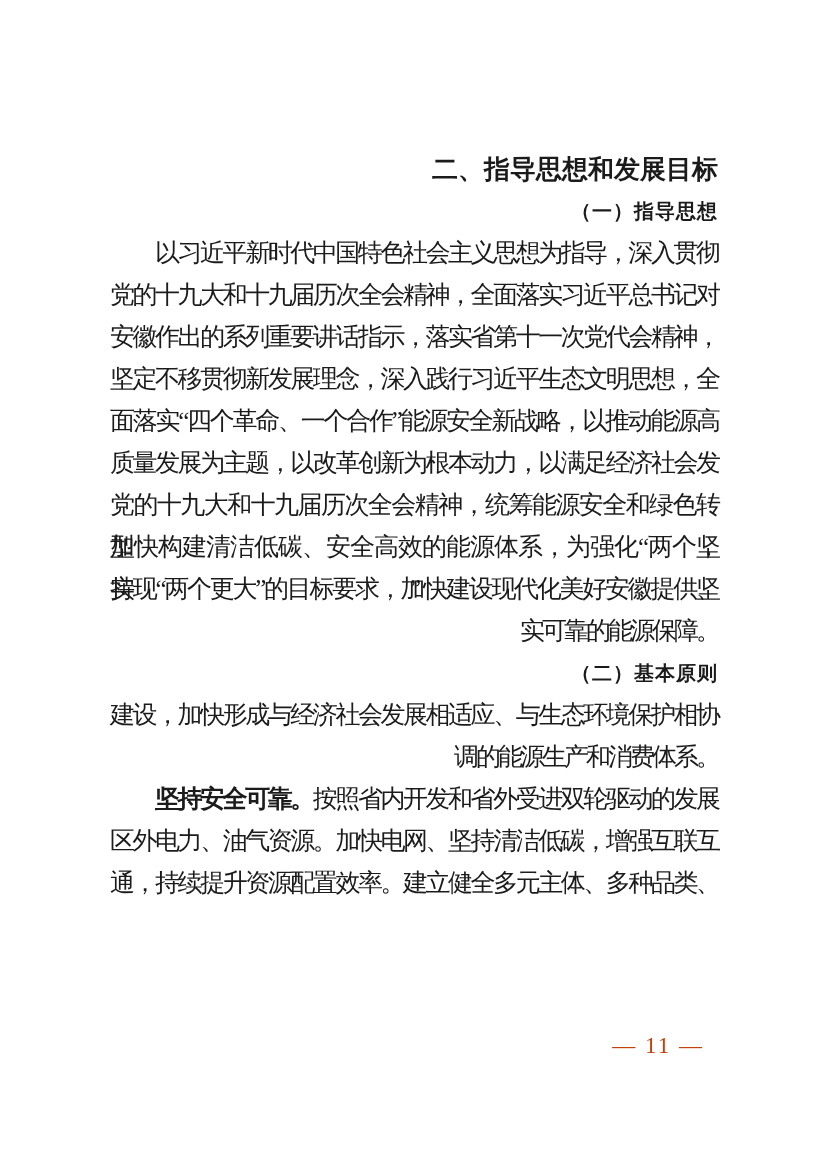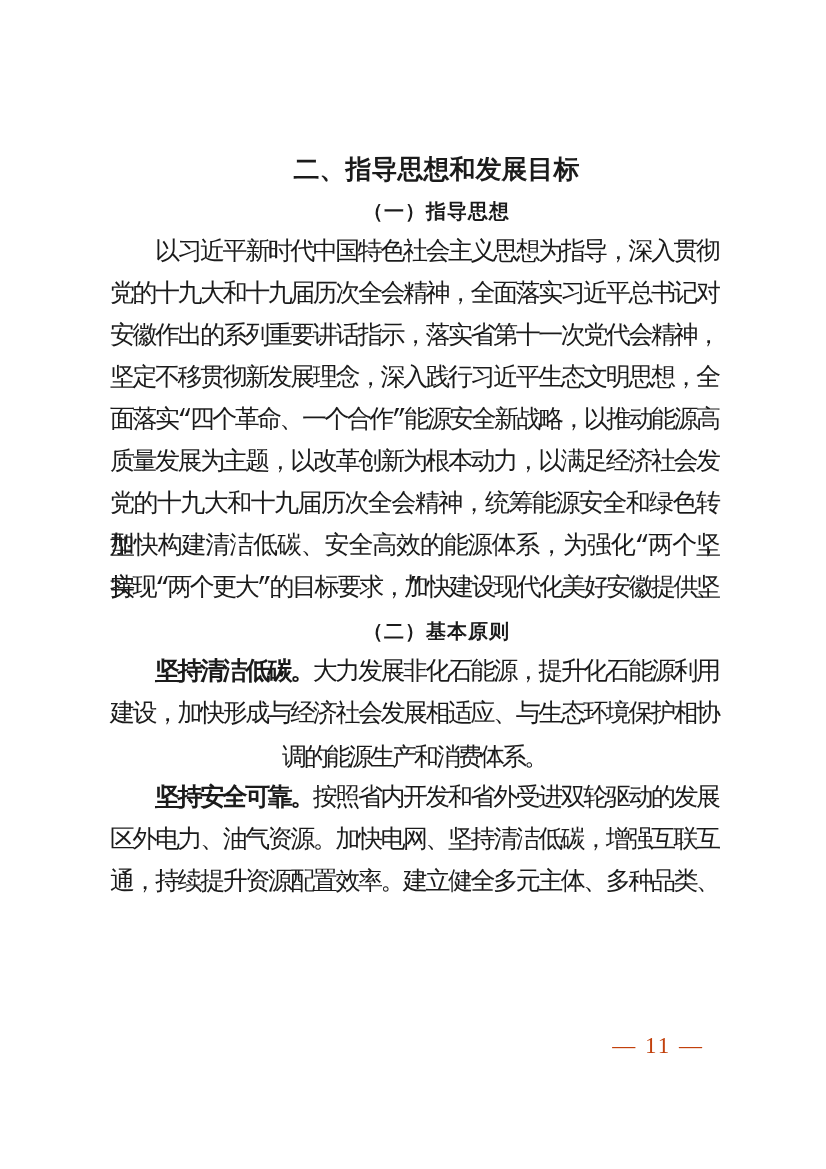--- a/index.html
+++ b/index.html
@@ -20,27 +20,26 @@
     position: absolute;
     left: 110px;
     top: 148px;
     width: 608px;
   }
   .block {
     height: 42px;
     line-height: 42px;
     font-size: 25px;
     letter-spacing: -3px;
-    text-align: center;
+    text-align: right;
   }
   .block.justify {
     text-align: justify;
     text-align-last: justify;
     text-justify: inter-character;
-    font-family: Liberation Mono, monospace;
   }
   .block.indent {
     text-indent: 45px;
   }
   .block.h1 {
     font-family: "Liberation Sans", sans-serif;
     font-weight: bold;
     font-size: 26px;
     letter-spacing: 0;
   }
@@ -71,22 +70,22 @@
       <div class="block h2 indent"><span class="seg-bold">（一）指导思想</span></div>
       <div class="block line indent justify"><span class="seg">以习近平新时代中国特色社会主义思想为指导，深入贯彻</span></div>
       <div class="block line justify"><span class="seg">党的十九大和十九届历次全会精神，全面落实习近平总书记对</span></div>
       <div class="block line justify"><span class="seg">安徽作出的系列重要讲话指示，落实省第十一次党代会精神，</span></div>
       <div class="block line justify"><span class="seg">坚定不移贯彻新发展理念，深入践行习近平生态文明思想，全</span></div>
       <div class="block line justify"><span class="seg">面落实“四个革命、一个合作”能源安全新战略，以推动能源高</span></div>
       <div class="block line justify"><span class="seg">质量发展为主题，以改革创新为根本动力，以满足经济社会发</span></div>
       <div class="block line justify"><span class="seg">党的十九大和十九届历次全会精神，统筹能源安全和绿色转型，</span></div>
       <div class="block line justify"><span class="seg">加快构建清洁低碳、安全高效的能源体系，为强化“两个坚持”、</span></div>
       <div class="block line justify"><span class="seg">实现“两个更大”的目标要求，加快建设现代化美好安徽提供坚</span></div>
+      <div class="block line"><span class="seg">实可靠的能源保障。</span></div>
       <div class="block h2 indent"><span class="seg-bold">（二）基本原则</span></div>
-      <div class="block line indent justify"><span class="seg-bold">坚持清洁低碳。</span><span class="seg">大力发展非化石能源，提升化石能源利用</span></div>
       <div class="block line justify"><span class="seg">建设，加快形成与经济社会发展相适应、与生态环境保护相协</span></div>
       <div class="block line"><span class="seg">调的能源生产和消费体系。</span></div>
       <div class="block line indent justify"><span class="seg-bold">坚持安全可靠。</span><span class="seg">按照省内开发和省外受进双轮驱动的发展</span></div>
       <div class="block line justify"><span class="seg">区外电力、油气资源。加快电网、坚持清洁低碳，增强互联互</span></div>
       <div class="block line justify"><span class="seg">通，持续提升资源配置效率。建立健全多元主体、多种品类、</span></div>
     </div>
   <div class="page-number">— 11 —</div>
 </div>
 
 </body></html>

